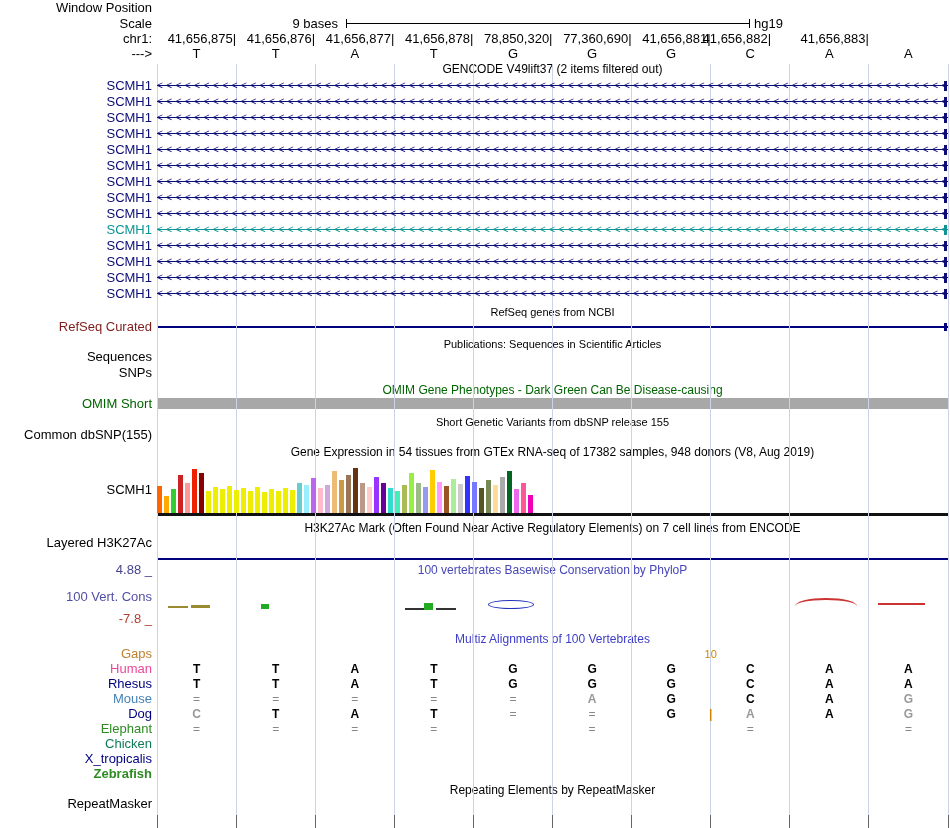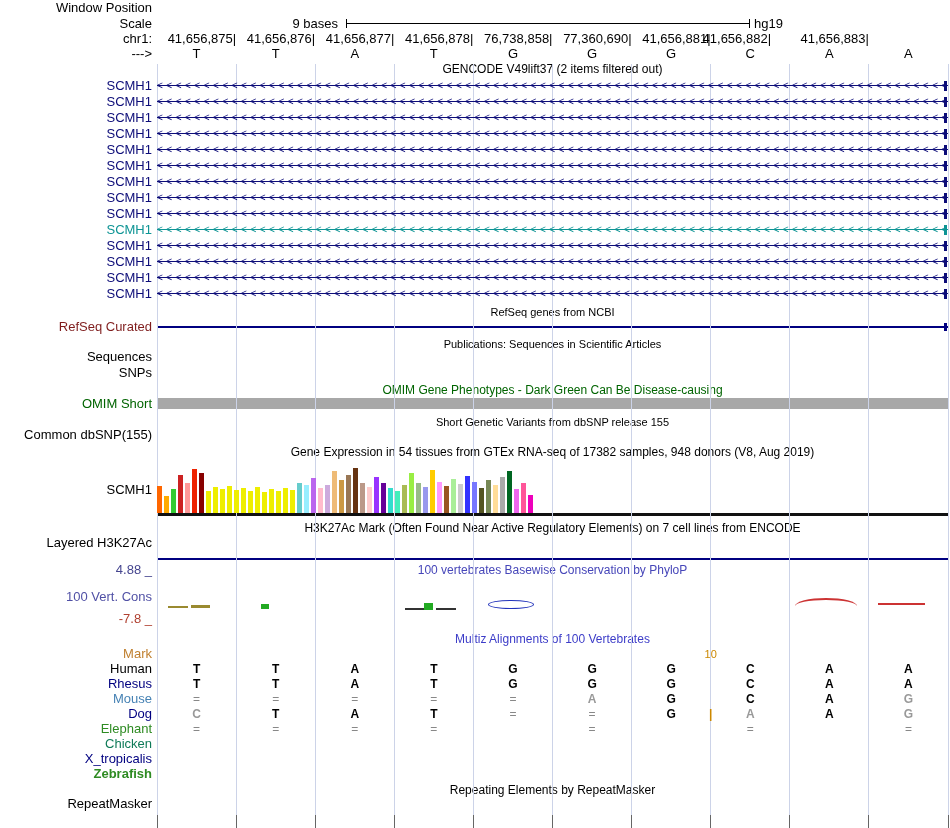--- a/index.html
+++ b/index.html
@@ -85,21 +85,21 @@
     <div style="position: absolute; left: 789.3px; top: 64px; width: 1px; height: 764px; background: rgb(204, 211, 232);"></div>
     <div style="position: absolute; left: 789.3px; top: 815px; width: 1px; height: 13px; background: rgb(102, 102, 102);"></div>
     <div style="position: absolute; left: 868.4px; top: 64px; width: 1px; height: 764px; background: rgb(204, 211, 232);"></div>
     <div style="position: absolute; left: 868.4px; top: 815px; width: 1px; height: 13px; background: rgb(102, 102, 102);"></div>
     <div style="position: absolute; left: 947.5px; top: 64px; width: 1px; height: 764px; background: rgb(204, 211, 232);"></div>
     <div style="position: absolute; left: 947.5px; top: 815px; width: 1px; height: 13px; background: rgb(102, 102, 102);"></div>
     <div style="position: absolute; left: 130.1px; top: 32px; width: 106px; text-align: right; font-size: 13px; line-height: 14px; white-space: nowrap;">41,656,875|</div>
     <div style="position: absolute; left: 209.2px; top: 32px; width: 106px; text-align: right; font-size: 13px; line-height: 14px; white-space: nowrap;">41,656,876|</div>
     <div style="position: absolute; left: 288.3px; top: 32px; width: 106px; text-align: right; font-size: 13px; line-height: 14px; white-space: nowrap;">41,656,877|</div>
     <div style="position: absolute; left: 367.4px; top: 32px; width: 106px; text-align: right; font-size: 13px; line-height: 14px; white-space: nowrap;">41,656,878|</div>
-    <div style="position: absolute; left: 446.5px; top: 32px; width: 106px; text-align: right; font-size: 13px; line-height: 14px; white-space: nowrap;">76,738,858|</div>
+    <div style="position: absolute; left: 446.5px; top: 32px; width: 106px; text-align: right; font-size: 13px; line-height: 14px; white-space: nowrap;">78,850,320|</div>
     <div style="position: absolute; left: 525.6px; top: 32px; width: 106px; text-align: right; font-size: 13px; line-height: 14px; white-space: nowrap;">77,360,690|</div>
     <div style="position: absolute; left: 604.7px; top: 32px; width: 106px; text-align: right; font-size: 13px; line-height: 14px; white-space: nowrap;">41,656,881|</div>
     <div style="position: absolute; left: 683.8px; top: 32px; width: 106px; text-align: center; font-size: 13px; line-height: 14px; white-space: nowrap;">41,656,882|</div>
     <div style="position: absolute; left: 762.9px; top: 32px; width: 106px; text-align: right; font-size: 13px; line-height: 14px; white-space: nowrap;">41,656,883|</div>
     <div style="position: absolute; left: 176.55px; top: 47px; width: 40px; text-align: center; font-size: 13px; line-height: 14px;">T</div>
     <div style="position: absolute; left: 255.65px; top: 47px; width: 40px; text-align: center; font-size: 13px; line-height: 14px;">T</div>
     <div style="position: absolute; left: 334.75px; top: 47px; width: 40px; text-align: center; font-size: 13px; line-height: 14px;">A</div>
     <div style="position: absolute; left: 413.85px; top: 47px; width: 40px; text-align: center; font-size: 13px; line-height: 14px;">T</div>
     <div style="position: absolute; left: 492.95px; top: 47px; width: 40px; text-align: center; font-size: 13px; line-height: 14px;">G</div>
     <div style="position: absolute; left: 572.05px; top: 47px; width: 40px; text-align: center; font-size: 13px; line-height: 14px;">G</div>
@@ -247,23 +247,23 @@
     <div style="position: absolute; left: 528px; top: 495px; width: 5px; height: 18px; background: rgb(238, 0, 187);"></div>
     <div style="position: absolute; left: 168px; top: 606px; width: 20px; height: 2px; background: rgb(154, 138, 48);"></div>
     <div style="position: absolute; left: 191px; top: 605px; width: 19px; height: 3px; background: rgb(154, 138, 48);"></div>
     <div style="position: absolute; left: 261px; top: 604px; width: 8px; height: 5px; background: rgb(34, 170, 34);"></div>
     <div style="position: absolute; left: 405px; top: 608px; width: 21px; height: 2px; background: rgb(51, 51, 51);"></div>
     <div style="position: absolute; left: 424px; top: 603px; width: 9px; height: 7px; background: rgb(34, 170, 34);"></div>
     <div style="position: absolute; left: 436px; top: 608px; width: 20px; height: 2px; background: rgb(51, 51, 51);"></div>
     <div style="position: absolute; left: 488px; top: 600px; width: 44px; height: 7px; border: 1px solid rgb(34, 51, 187); border-radius: 50%;"></div>
     <div style="position: absolute; left: 795px; top: 598px; width: 62px; height: 6px; border-top: 2px solid rgb(204, 51, 51); border-radius: 50% 50% 0px 0px / 100% 100% 0px 0px;"></div>
     <div style="position: absolute; left: 878px; top: 603px; width: 47px; height: 2px; background: rgb(204, 51, 51);"></div>
-    <div style="position: absolute; left: 0px; top: 647px; width: 152px; text-align: right; font-size: 13px; line-height: 14px; white-space: nowrap; color: rgb(192, 128, 48);">Mark</div>
+    <div style="position: absolute; left: 0px; top: 647px; width: 152px; text-align: right; font-size: 13px; line-height: 14px; white-space: nowrap; color: rgb(192, 128, 48);">Gaps</div>
     <div style="position: absolute; left: 695.7px; top: 647px; width: 30px; text-align: center; font-size: 11px; line-height: 15px; color: rgb(204, 136, 0);">10</div>
-    <div style="position: absolute; left: 0px; top: 662px; width: 152px; text-align: right; font-size: 13px; line-height: 14px; white-space: nowrap; color: #000000;">Human</div>
+    <div style="position: absolute; left: 0px; top: 662px; width: 152px; text-align: right; font-size: 13px; line-height: 14px; white-space: nowrap; color: #ec4899;">Human</div>
     <div style="position: absolute; left: 176.55px; top: 662px; width: 40px; text-align: center; font-size: 12px; line-height: 15px; font-weight: 700; color: rgb(0, 0, 0);">T</div>
     <div style="position: absolute; left: 255.65px; top: 662px; width: 40px; text-align: center; font-size: 12px; line-height: 15px; font-weight: 700; color: rgb(0, 0, 0);">T</div>
     <div style="position: absolute; left: 334.75px; top: 662px; width: 40px; text-align: center; font-size: 12px; line-height: 15px; font-weight: 700; color: rgb(0, 0, 0);">A</div>
     <div style="position: absolute; left: 413.85px; top: 662px; width: 40px; text-align: center; font-size: 12px; line-height: 15px; font-weight: 700; color: rgb(0, 0, 0);">T</div>
     <div style="position: absolute; left: 492.95px; top: 662px; width: 40px; text-align: center; font-size: 12px; line-height: 15px; font-weight: 700; color: rgb(0, 0, 0);">G</div>
     <div style="position: absolute; left: 572.05px; top: 662px; width: 40px; text-align: center; font-size: 12px; line-height: 15px; font-weight: 700; color: rgb(0, 0, 0);">G</div>
     <div style="position: absolute; left: 651.15px; top: 662px; width: 40px; text-align: center; font-size: 12px; line-height: 15px; font-weight: 700; color: rgb(0, 0, 0);">G</div>
     <div style="position: absolute; left: 730.25px; top: 662px; width: 40px; text-align: center; font-size: 12px; line-height: 15px; font-weight: 700; color: rgb(0, 0, 0);">C</div>
     <div style="position: absolute; left: 809.35px; top: 662px; width: 40px; text-align: center; font-size: 12px; line-height: 15px; font-weight: 700; color: rgb(0, 0, 0);">A</div>
     <div style="position: absolute; left: 888.45px; top: 662px; width: 40px; text-align: center; font-size: 12px; line-height: 15px; font-weight: 700; color: rgb(0, 0, 0);">A</div>

